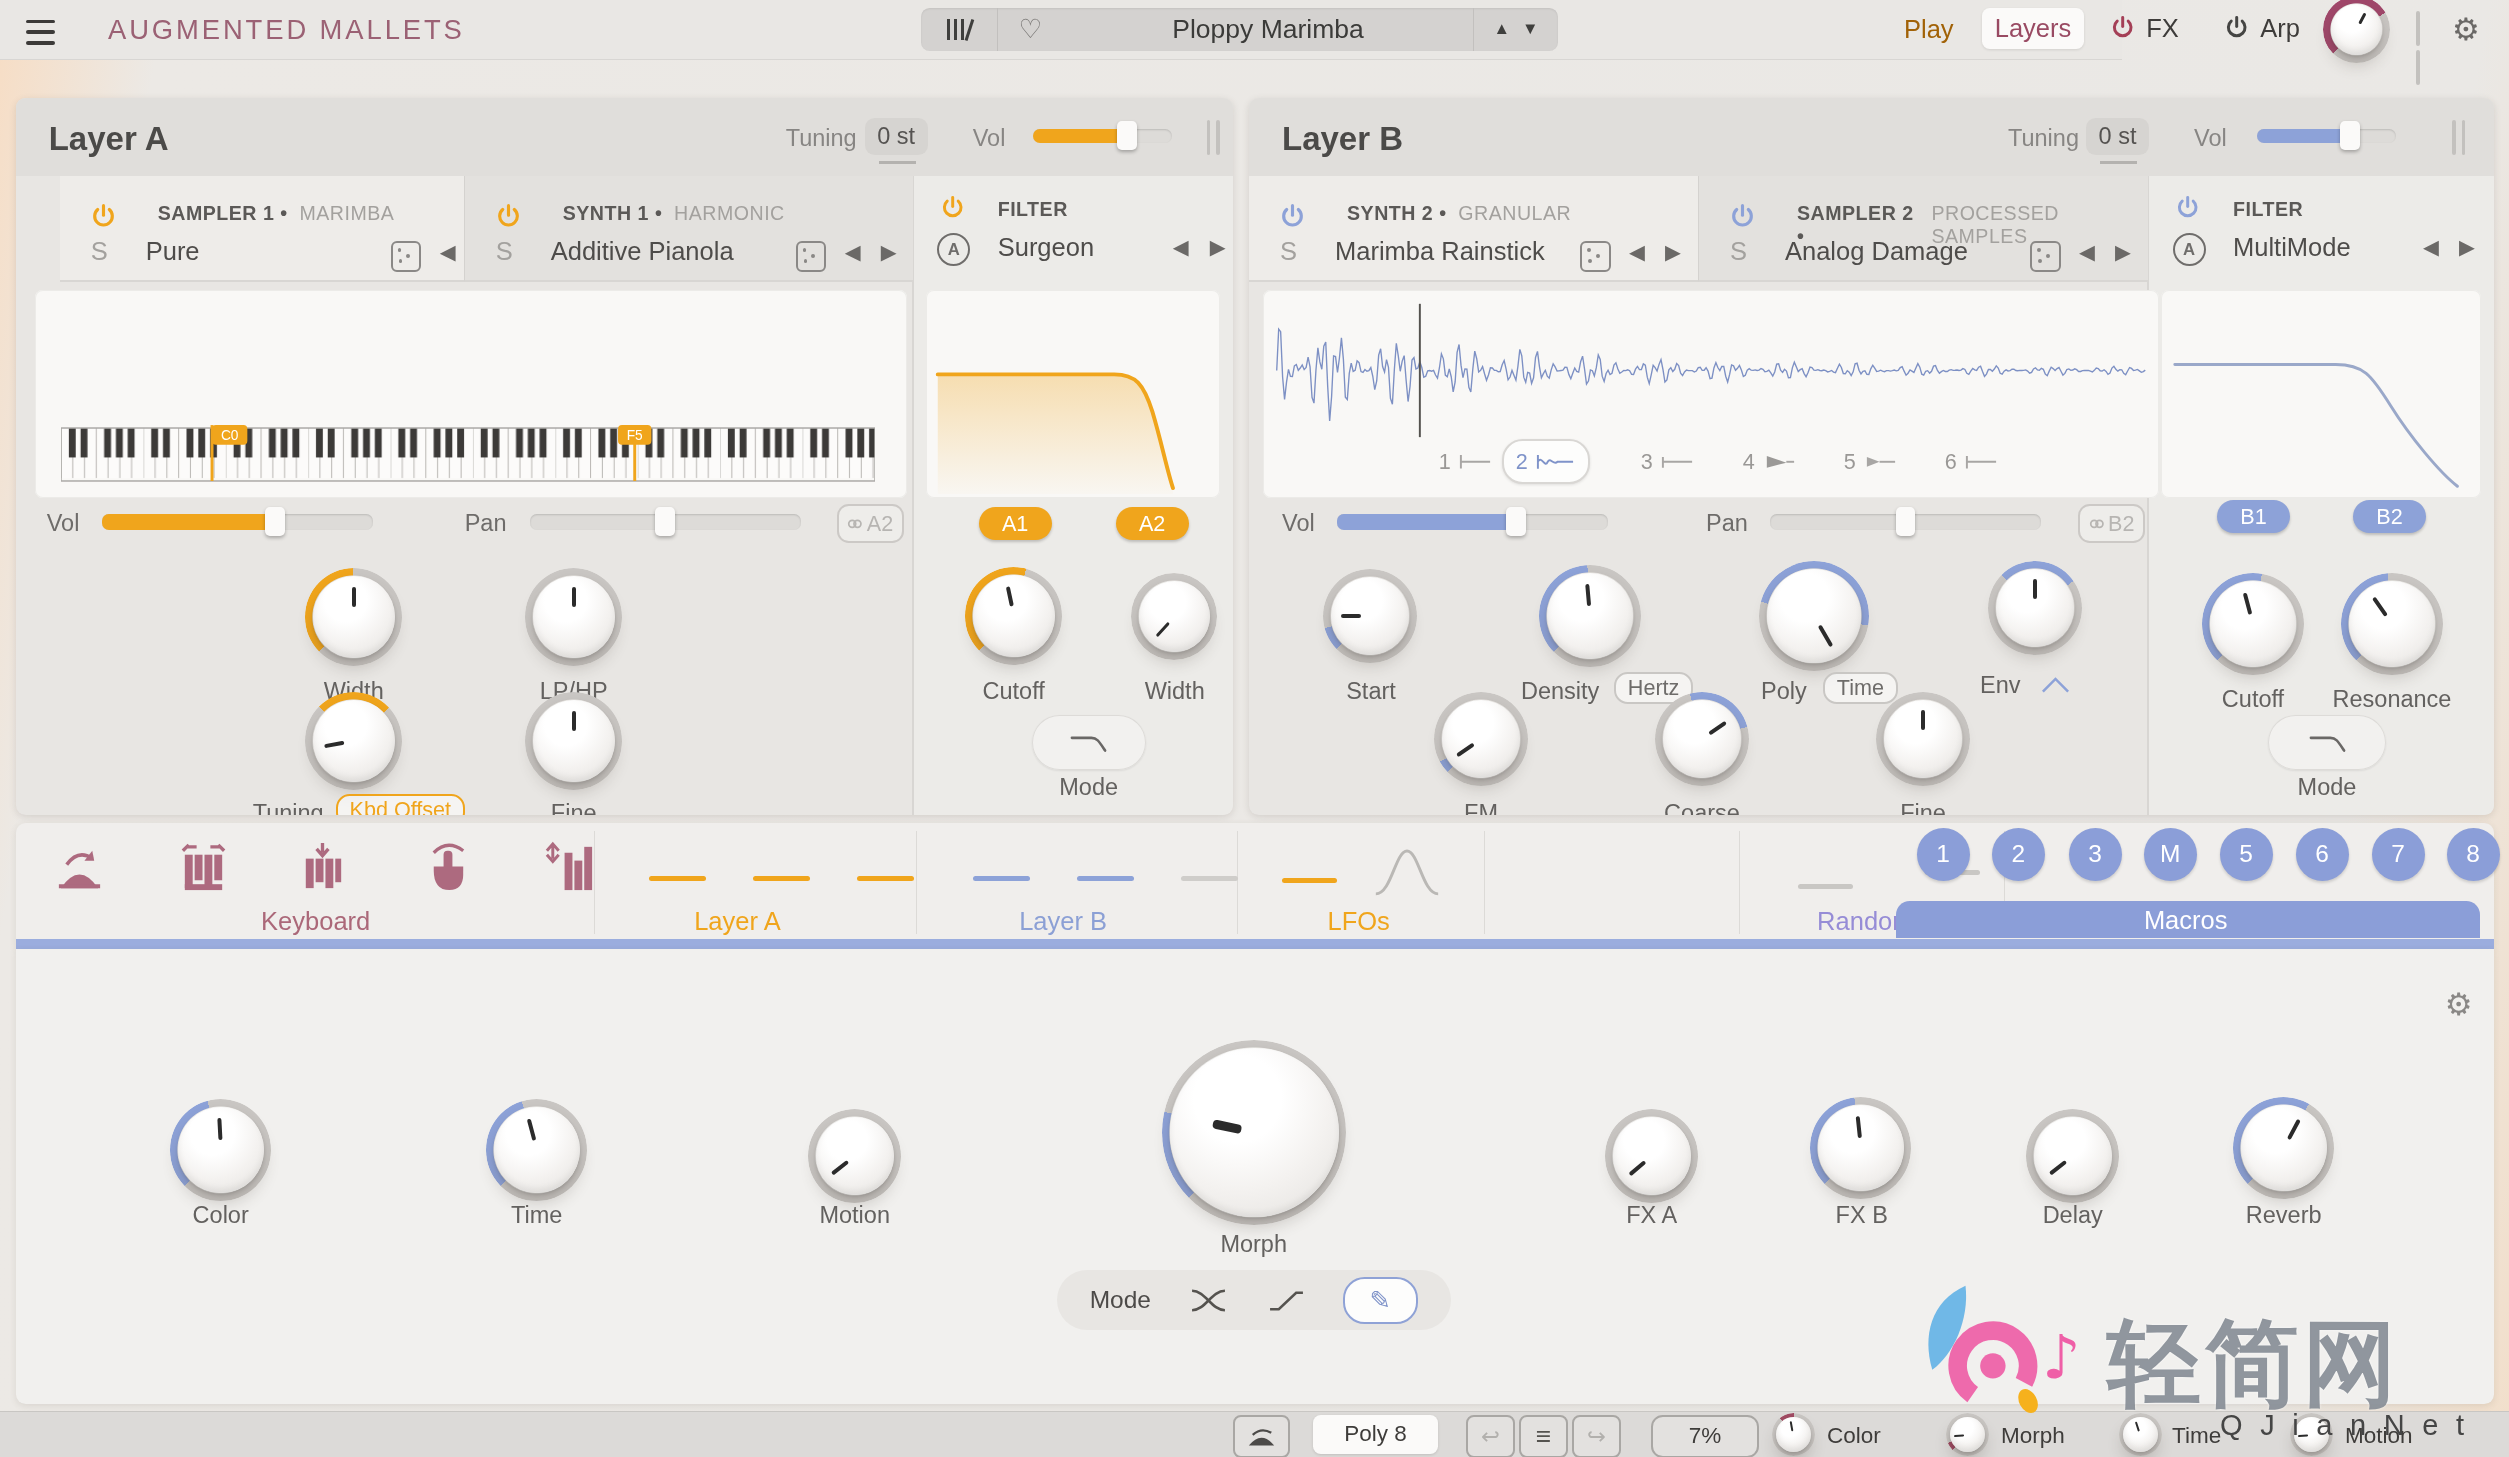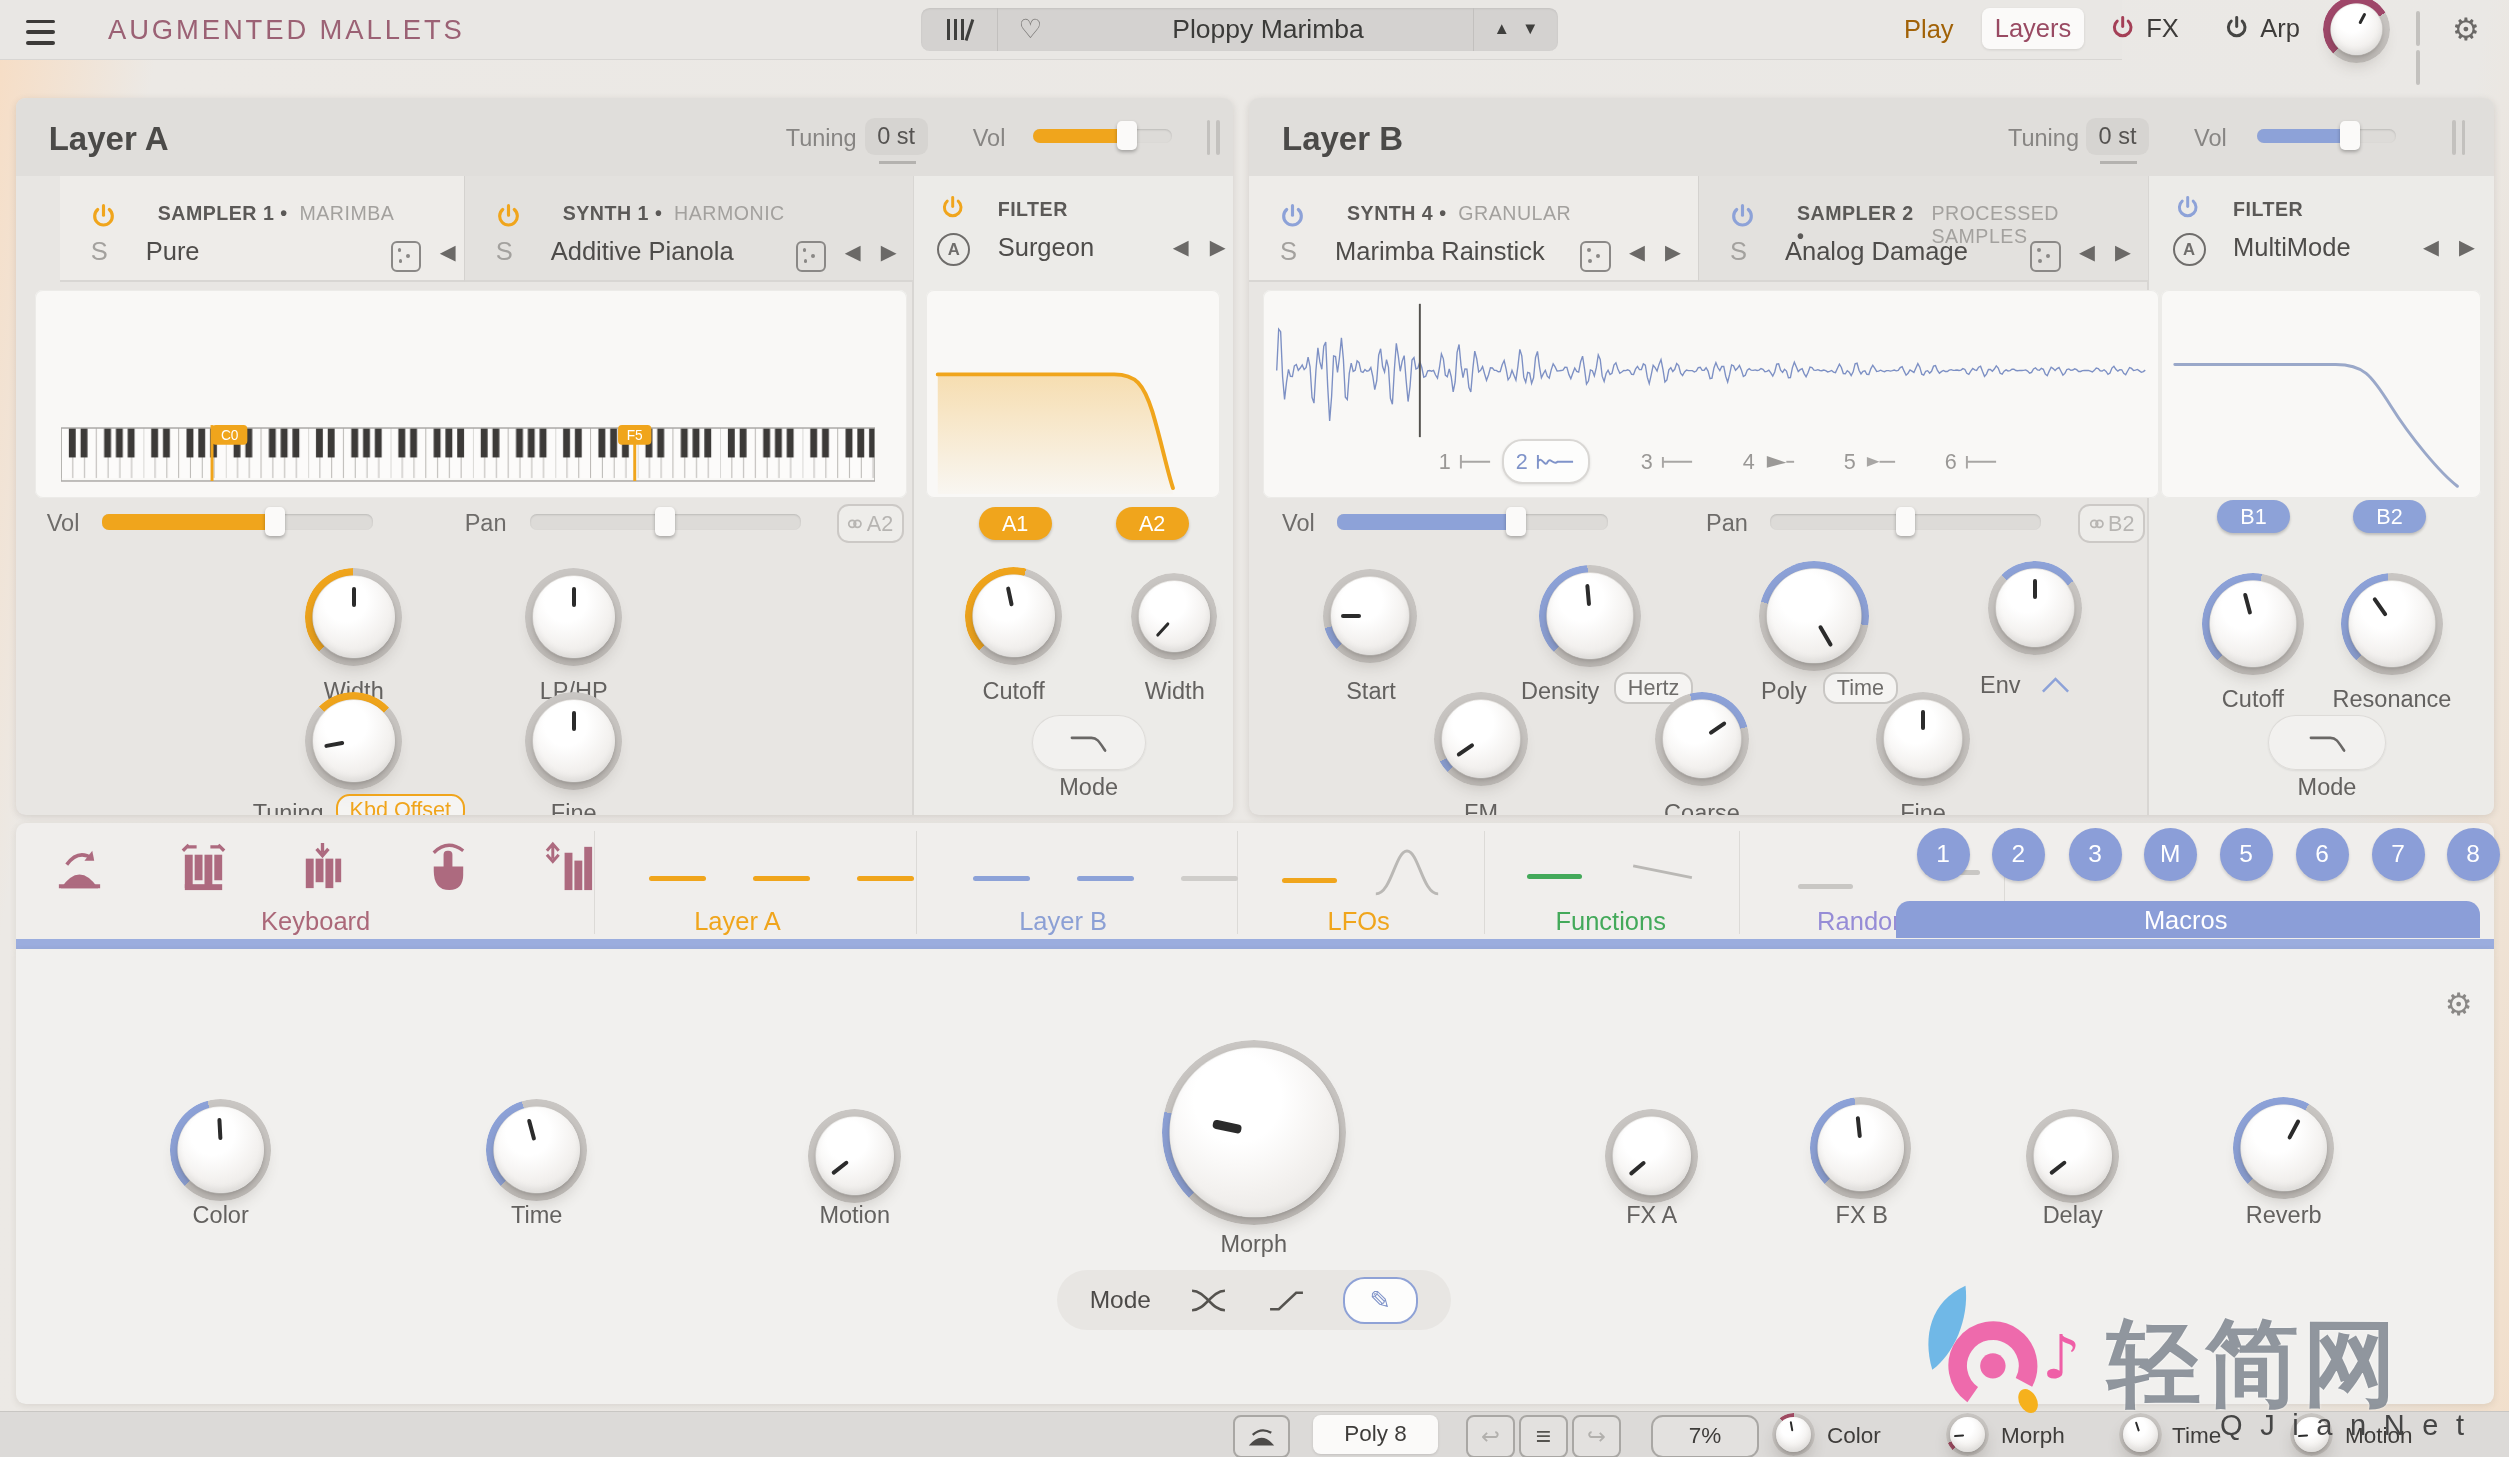--- a/index.html
+++ b/index.html
@@ -319,21 +319,21 @@
     </div>
     <div class="abs grip" style="left:1200px;top:21.6px;"><i></i><i></i></div>
 
     <div class="abs" style="left:898px;top:78px;width:347px;height:639px;background:#ecebe8;border-left:2px solid #d8d6d3;"></div>
     <div class="mcol" style="left:0;width:449px;background:#eeece9;">
       <svg class="abs" style="left:29px;top:25.5px;color:#8da2d8;" width="29" height="29" viewBox="0 0 24 24">
           <path d="M12 3v8" stroke="currentColor" stroke-width="2.6" stroke-linecap="round" fill="none"></path>
           <path d="M7.2 6.2a7.3 7.3 0 1 0 9.6 0" stroke="currentColor" stroke-width="2.6" stroke-linecap="round" fill="none"></path>
         </svg>
       <div class="abs" style="left:98px;top:25.5px;display:flex;gap:11.8px;align-items:baseline;">
-        <span class="mname">SYNTH 4 •</span>
+        <span class="mname">SYNTH 2 •</span>
         <span class="mcat">GRANULAR</span>
       </div>
       <span class="txt sprefix" style="left:31px;top:61px;">S</span>
       <span class="txt mpreset" style="left:86px;top:61px;">Marimba Rainstick</span>
       <div class="dice abs" style="left:331px;top:65px;">
           <b style="left:4.9px;top:4.9px;"></b>
           <b style="left:13.7px;top:10.8px;"></b>
           <b style="left:5.9px;top:15.7px;"></b>
         </div>
       <span class="txt arrowbtn" style="left:380px;top:64px;">◀</span>
@@ -569,27 +569,20 @@
     </div>
 
     <div class="abs" style="left:1221px;top:0;width:247px;height:116px;">
       <div class="dash" style="left:45px;top:55px;width:55px;background:#f0a51c;"></div>
       <svg class="abs" style="left:133px;top:19.6px;" width="74" height="57" viewBox="0 0 76 58">
           <path d="M6 52 C22 52 26 8 38 8 C50 8 54 52 70 52" fill="none" stroke="#bab8b5" stroke-width="3"></path>
         </svg>
       <div class="tlabel" style="left:122px;top:84px;color:#f0a51c;">LFOs</div>
     </div>
 
-    <div class="abs" style="left:1468px;top:0;width:255px;height:116px;">
-      <div class="dash" style="left:43px;top:51px;width:55px;background:#43a95a;"></div>
-      <svg class="abs" style="left:145px;top:37px;" width="69" height="27.4" viewBox="0 0 70 28">
-          <path d="M4 6 L64 18" stroke="#bab8b5" stroke-width="3"></path>
-        </svg>
-      <div class="tlabel" style="left:127px;top:84px;color:#43a95a;">Functions</div>
-    </div>
 
     <div class="abs" style="left:1723px;top:0;width:265px;height:116px;">
       <div class="dash" style="left:59px;top:61px;width:55px;background:#c9c7c4;"></div>
       <div class="dash" style="left:186px;top:47px;width:55px;background:#c9c7c4;"></div>
       <div class="tlabel" style="left:133px;top:84px;color:#968cd6;">Randoms</div>
     </div>
 
     <div class="abs" style="left:1988px;top:0;width:490px;height:125px;">
       <div class="abs" style="left:-108px;top:78px;width:584px;height:37px;background:#8b9ed8;border-radius:13.7px 13.7px 0 0;"></div>
       <div class="tlabel" style="left:182px;top:83px;color:#ffffff;">Macros</div>

